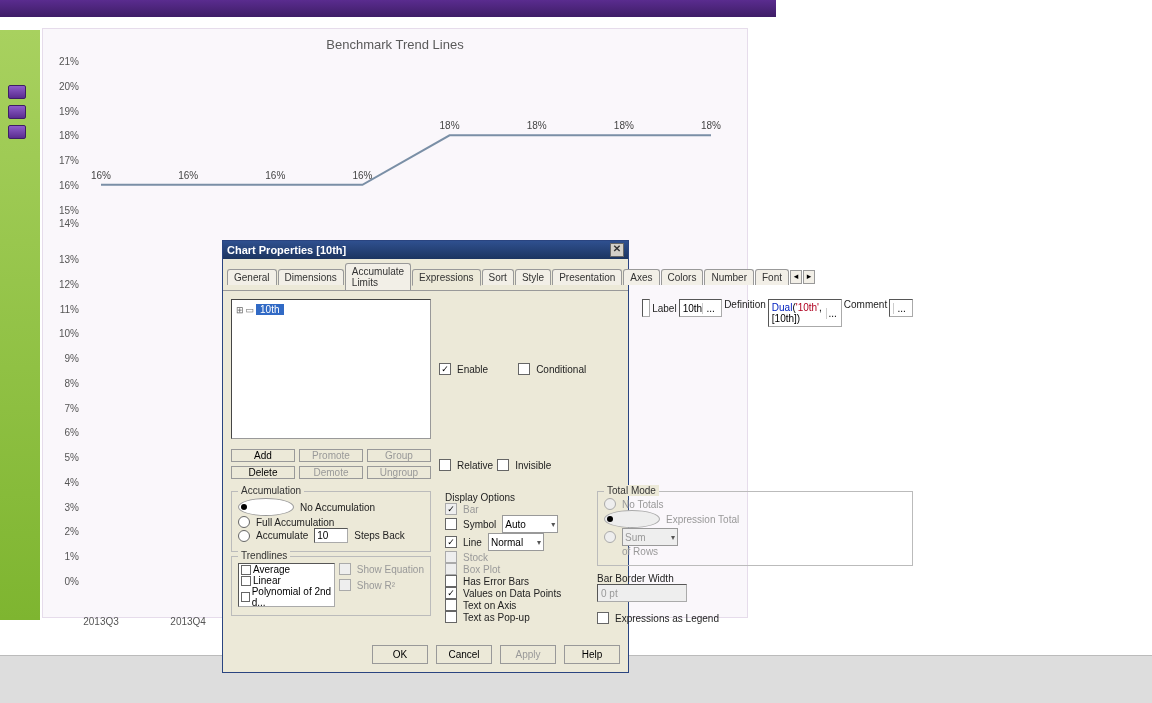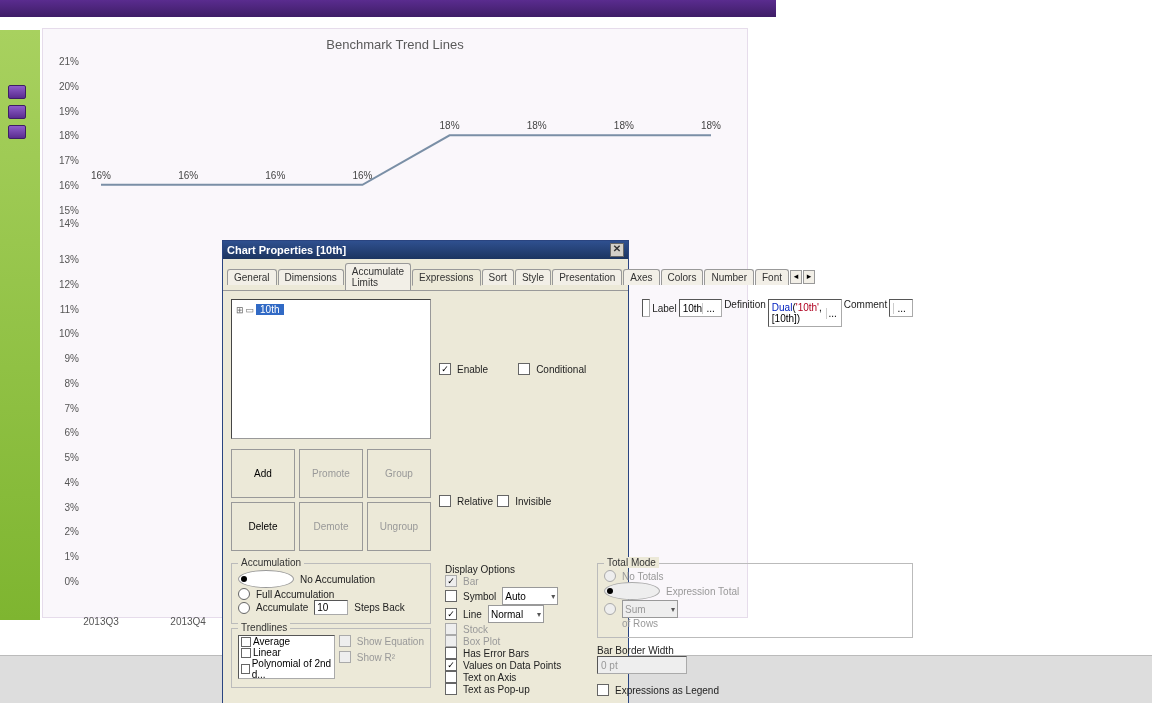--- a/index.html
+++ b/index.html
@@ -26,21 +26,21 @@
 .tab { padding: 2px 6px; border: 1px solid #999; border-bottom: none; background: #f2efe7; font-size: 10px; color:#333; margin-right: 1px; border-top-left-radius:3px; border-top-right-radius:3px; position:relative; cursor:pointer; }
 .tab.active { background:#ece9d8; z-index:2; border-bottom:1px solid #ece9d8; margin-bottom:-1px; }
 .tab-scroll { display:flex; gap:1px; margin-left:auto; }
 .tab-arrow { width:12px; height:14px; border:1px solid #999; background:#f2efe7; font-size:9px; text-align:center; line-height:11px; cursor:pointer; }
 .dlg-body { padding: 8px; border-top: 1px solid #999; display: grid; grid-template-columns: 200px 1fr; gap: 8px; }
 .expr-tree { grid-column: 1; height: 140px; background: #fff; border: 1px inset #999; padding: 4px; }
 .tree-item { display:flex; align-items:center; gap:2px; }
 .tree-icon { font-size: 9px; color:#666; }
 .tree-sel { background:#316ac5; color:#fff; padding:0 4px; font-size:10px; }
 .expr-btns { grid-column: 1; display: grid; grid-template-columns: 1fr 1fr 1fr; gap: 4px; margin-top:2px; }
-.btn { border: 1px solid #999; background:#ece9d8; font-size:10px; padding:18px 0; text-align:center; cursor:pointer; }
+.btn { border: 1px solid #999; background:#ece9d8; font-size:10px; padding:0 0; text-align:center; cursor:pointer; }
 .btn:disabled,.btn.dis { color:#999; }
 .rcol { grid-column: 2; display:flex; flex-direction:row; gap:2px; }
 .row { display:flex; align-items:center; gap:6px; }
 .cb { width:12px; height:12px; border:1px solid #666; background:#fff; display:inline-flex; align-items:center; justify-content:center; font-size:9px; }
 .cb.checked::after { content:"✓"; color:#000; }
 .cb.dis { background:#eee; border-color:#aaa; }
 .lbl { font-size:10px; color:#222; }
 .lbl.dis { color:#999; }
 .txtin { width: 100%; border: 1px inset #aaa; background:#fff; font-size:10px; padding:2px 3px; height:18px; display:flex; align-items:center; }
 .txtin .dots { margin-left:auto; width:16px; border-left:1px solid #ccc; text-align:center; cursor:pointer; }

